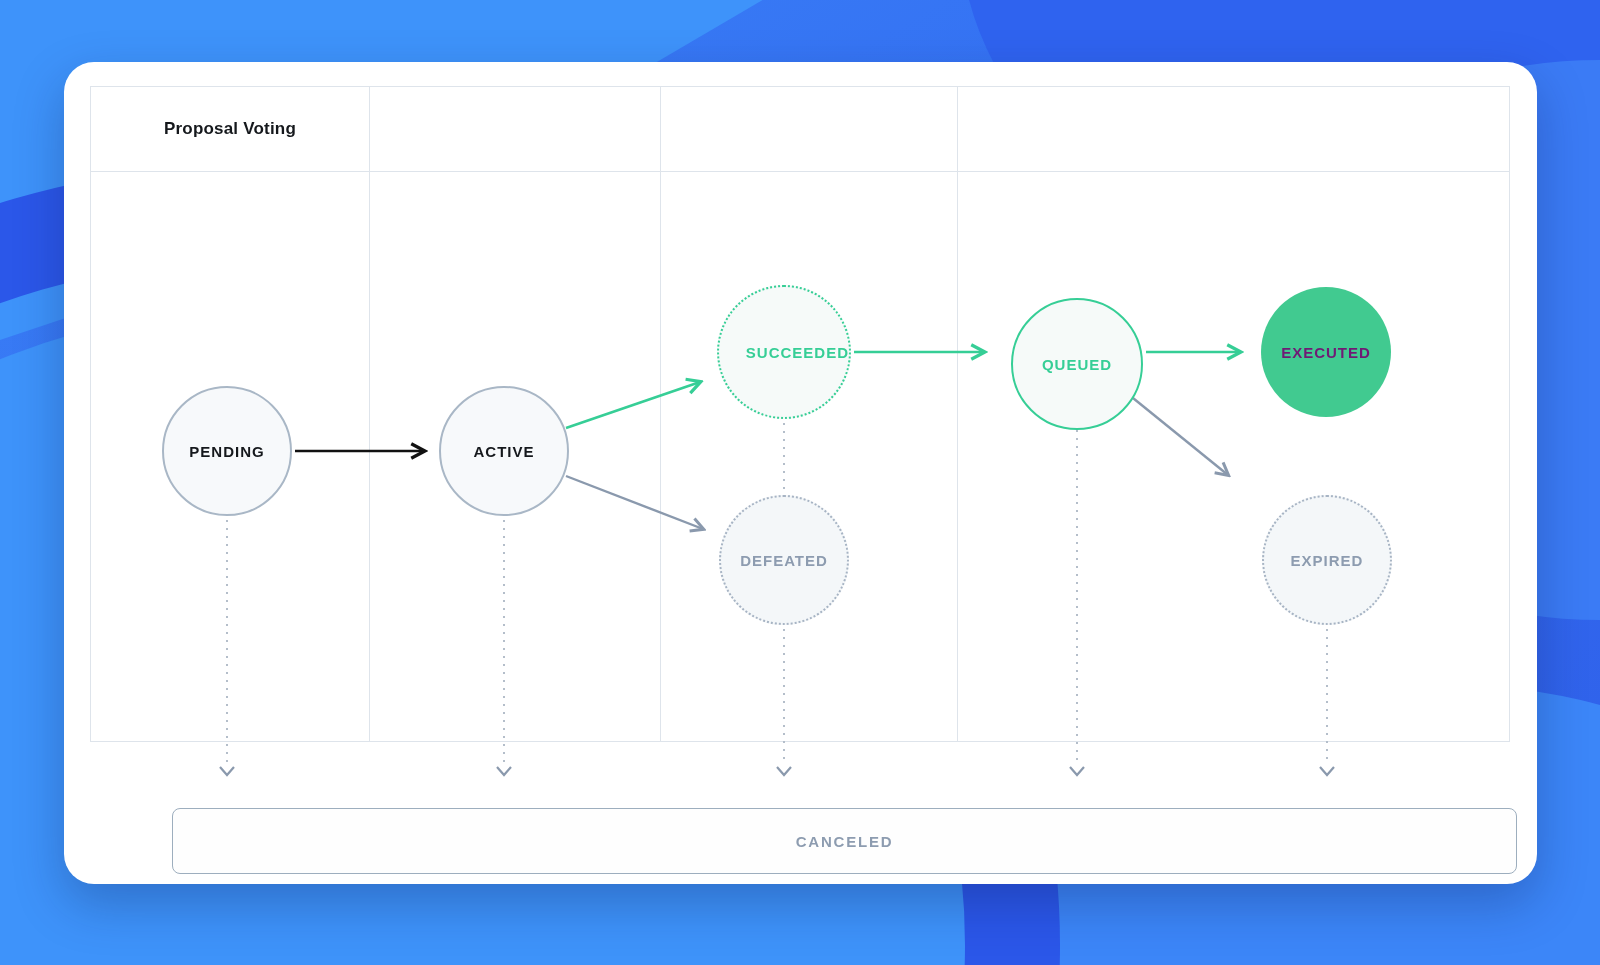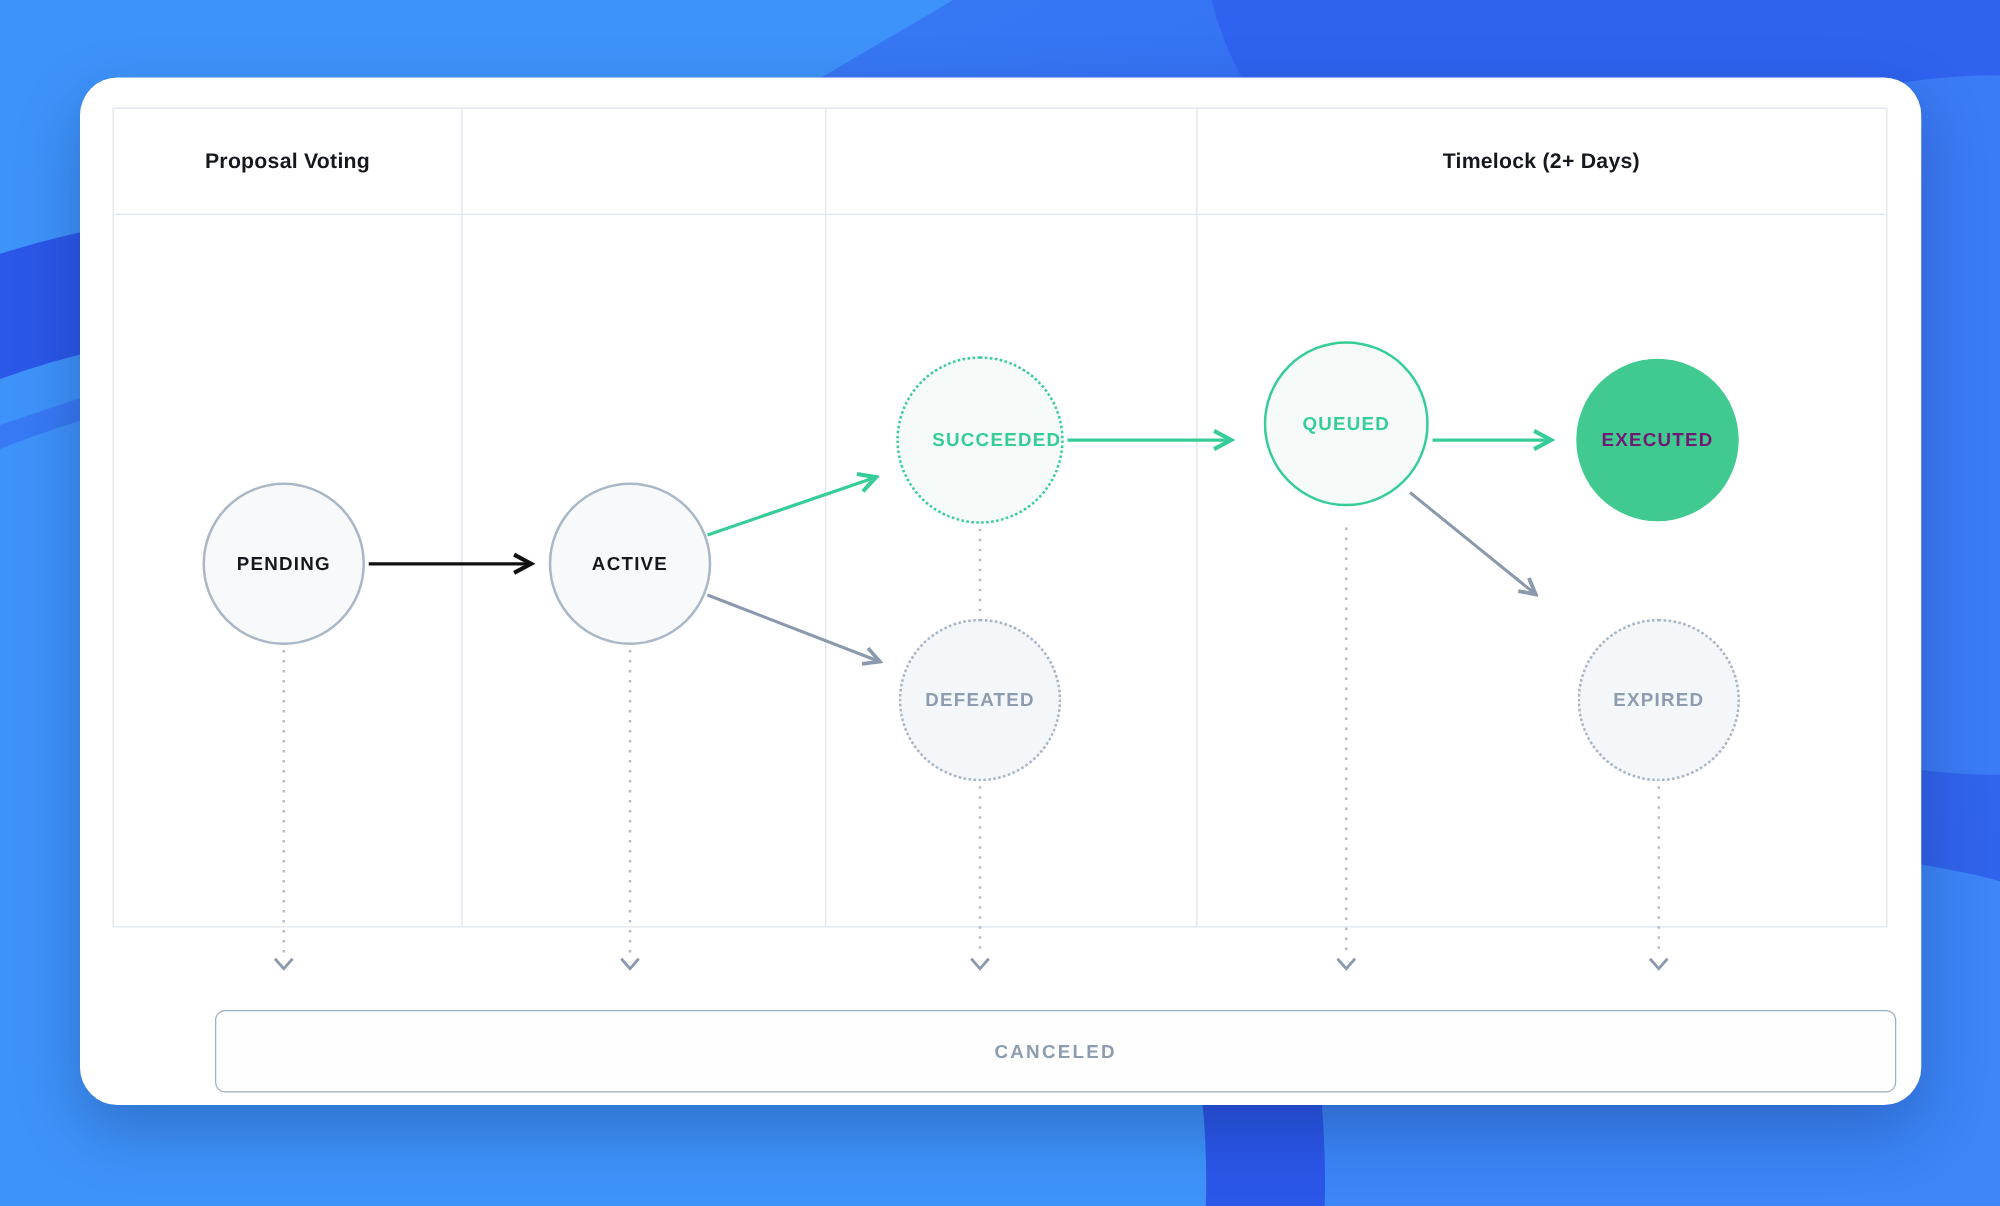--- a/index.html
+++ b/index.html
@@ -66,21 +66,21 @@
     color:var(--accent-green,#36CE96);background:#F6FAF9;}
   .green-solid{border:2.5px solid var(--accent-green,#36CE96);
     color:var(--accent-green,#36CE96);background:#F6FAF9;}
   .green-filled{border:none;background:var(--executed-fill,#41CA90);color:#701a75;}
   .muted-dotted{border:2px dotted #A7B4C4;color:var(--slate-text,#8D9CB0);background:#F4F7F9;}
 
   .n-pending{left:162px;top:386px;}
   .n-active{left:439px;top:386px;}
   .n-succeeded{left:717px;top:285px;width:134px;height:134px;justify-content:flex-end;}
   .n-defeated{left:719px;top:495px;}
-  .n-queued{left:1011px;top:273px;width:132px;height:132px;}
+  .n-queued{left:1011px;top:298px;width:132px;height:132px;}
   .n-executed{left:1261px;top:287px;}
   .n-expired{left:1262px;top:495px;}
 
   
   .canceled{position:absolute;left:64px;top:746px;width:1345px;height:66px;
     border:1.5px solid #9DAEBE;border-radius:8px;background:#FEFEFE;box-sizing:border-box;
     display:flex;align-items:center;justify-content:center;
     color:var(--slate-text,#8D9CB0);font-weight:bold;font-size:15px;letter-spacing:1.8px;margin-left:44px;}
 </style>
 </head>
@@ -93,21 +93,20 @@
   <div class="sw5"></div>
   <div class="sw1"></div>
   <div class="sw2"></div>
   <div class="ring"></div>
 </div>
 
 <div class="card">
 
   <div class="frame">
     <div class="hcell h1">Proposal Voting</div>
-    <div class="hcell h4">Timelock (2+ Days)</div>
     <div class="hline"></div>
     <div class="vline v1"></div>
     <div class="vline v2"></div>
     <div class="vline v3"></div>
   </div>
 
   <div class="canceled">
     <span>CANCELED</span>
   </div>
 </div>

